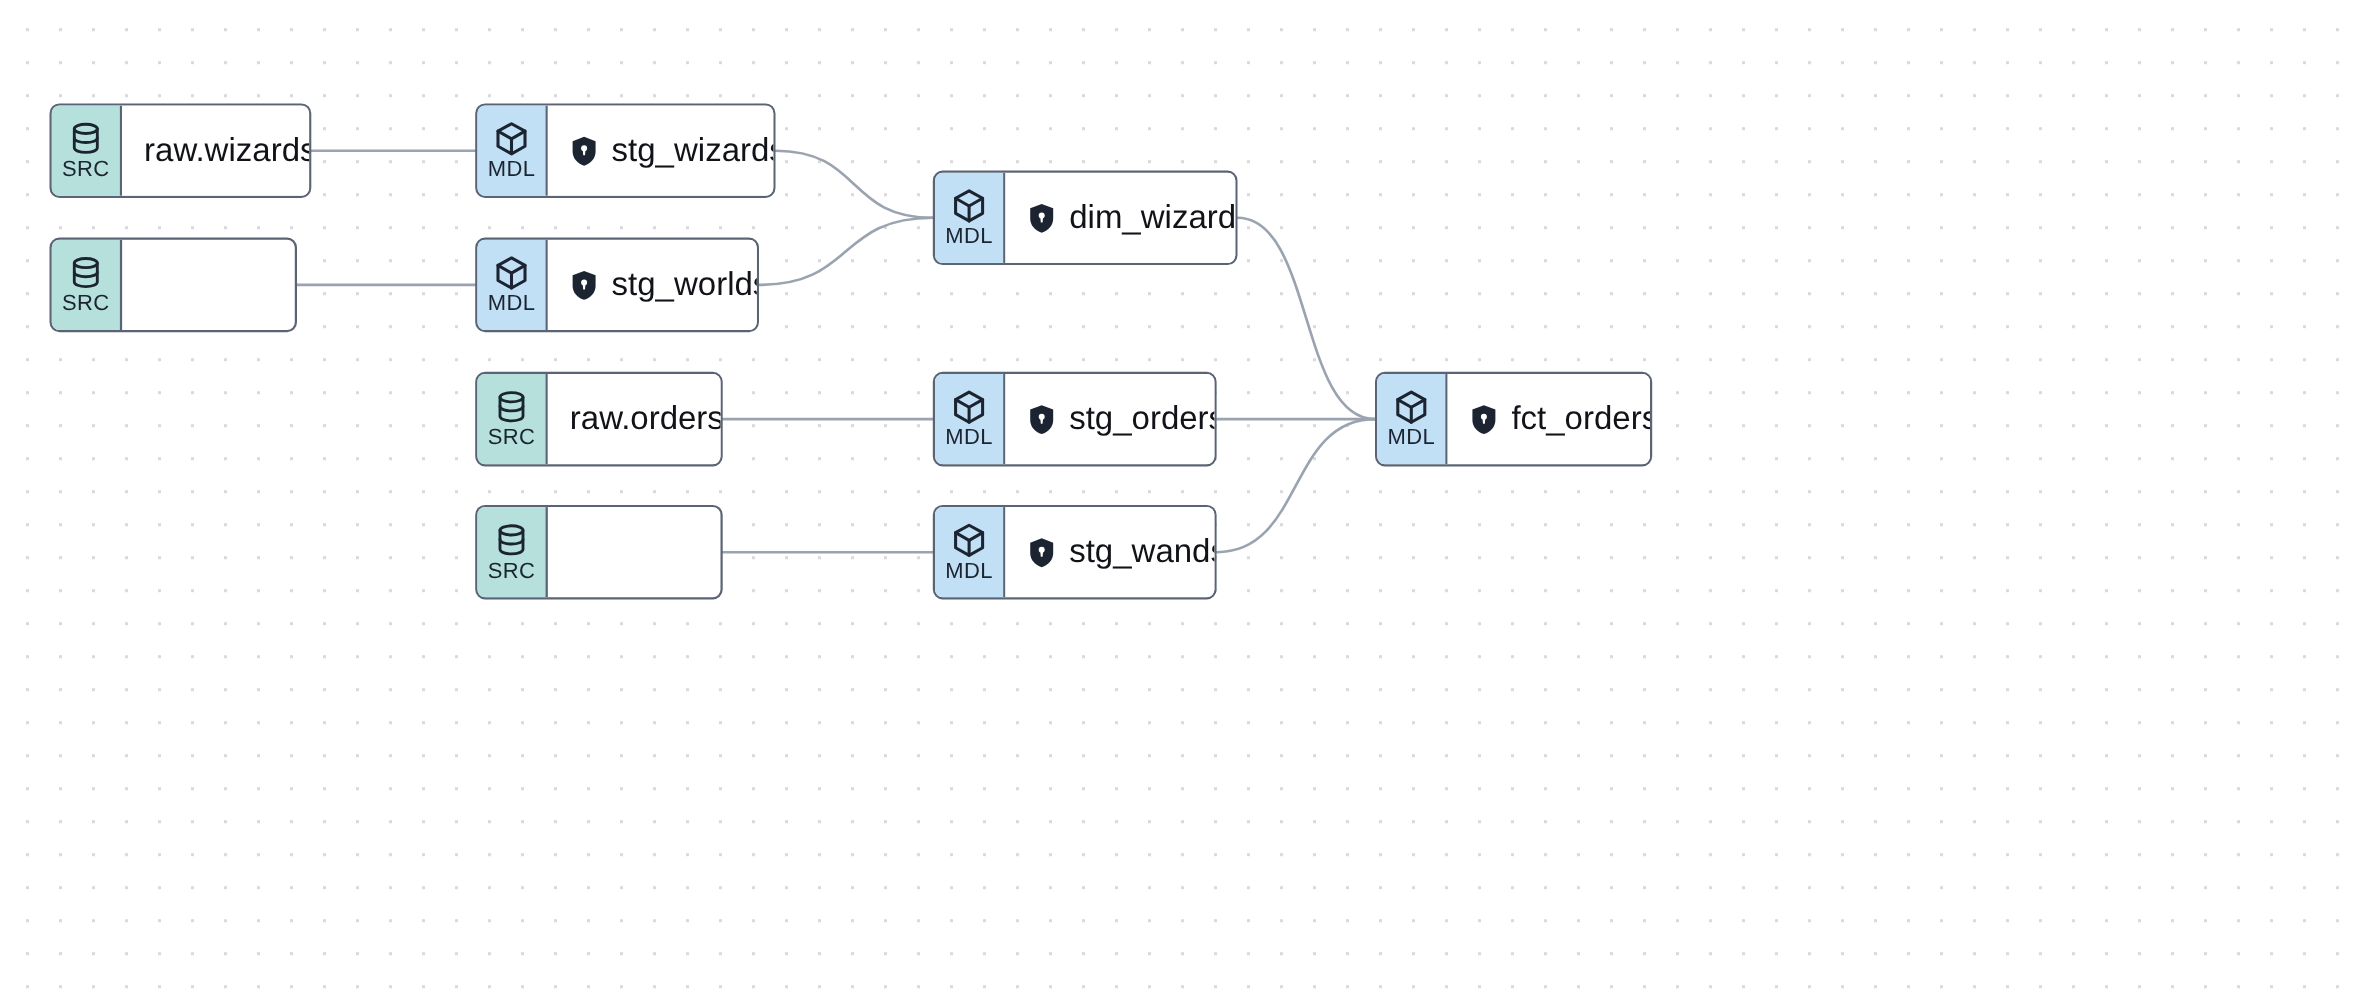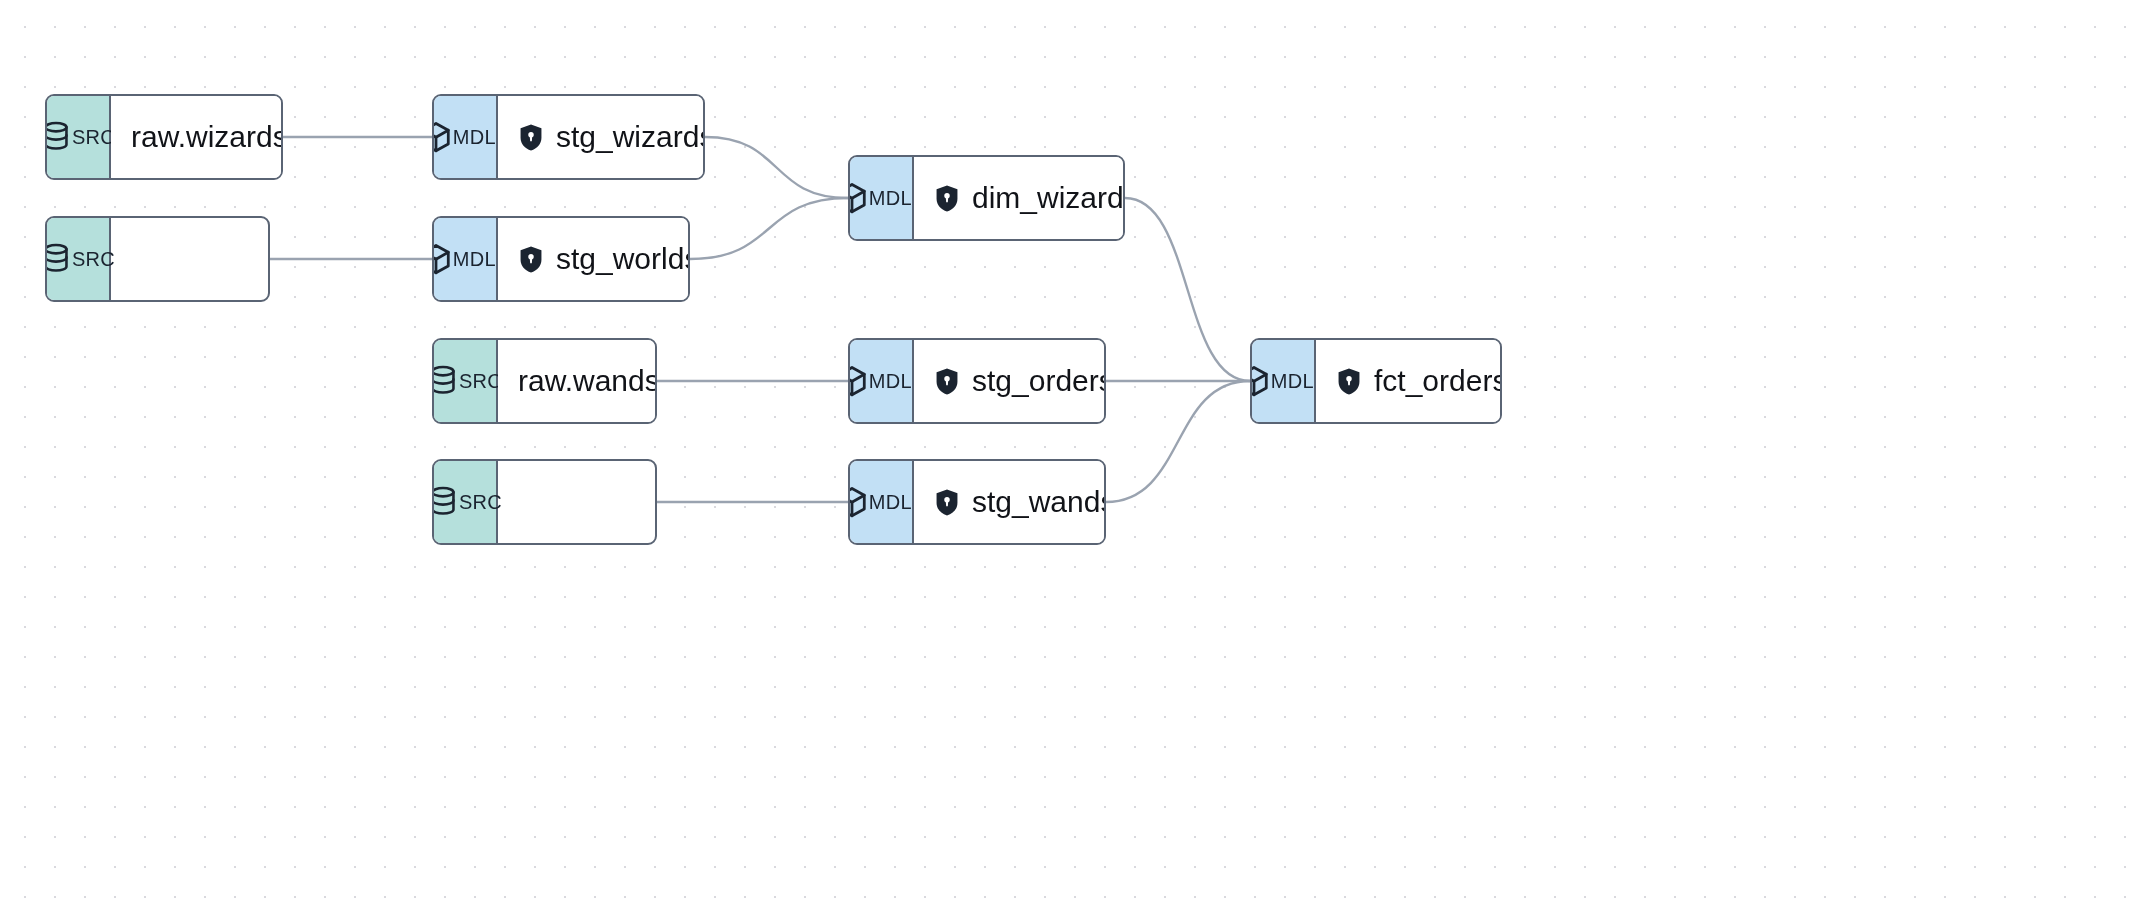--- a/index.html
+++ b/index.html
@@ -32,28 +32,28 @@
     height: 86px;
     border: 2px solid #5a6474;
     border-radius: 9px;
     background: #ffffff;
     overflow: hidden;
   }
   .badge {
     width: 64px;
     flex: 0 0 64px;
     display: flex;
-    flex-direction: row;
+    flex-direction: column;
     align-items: center;
     justify-content: center;
     gap: 1px;
     border-right: 2px solid #5a6474;
   }
   .badge-src { background: #b5e0dc; }
-  .badge-mdl { background: #c2e0f5; justify-content: flex-end; }
+  .badge-mdl { background: #c2e0f5; }
   .badge-icon {
     display: block;
     line-height: 0;
   }
   .badge-text {
     font-size: 20px;
     color: #1b2430;
     letter-spacing: 0.3px;
     line-height: 1;
   }
@@ -122,21 +122,21 @@
       <div class="node" style="left: 432px; top: 338px; width: 225px;">
         <div class="badge badge-src">
           <span class="badge-icon"><svg width="30" height="32" viewBox="0 0 24 26" fill="none" stroke="#1b2430" stroke-width="2.1" stroke-linecap="round" stroke-linejoin="round">
               <ellipse cx="12" cy="5" rx="8.5" ry="3.4"></ellipse>
               <path d="M3.5 5v14c0 1.9 3.8 3.4 8.5 3.4s8.5-1.5 8.5-3.4V5"></path>
               <path d="M3.5 11.7c0 1.9 3.8 3.4 8.5 3.4s8.5-1.5 8.5-3.4"></path>
             </svg></span>
           <span class="badge-text">SRC</span>
         </div>
         <div class="node-body">
-          <span class="node-label">raw.wands</span>
+          <span class="node-label">raw.orders</span>
         </div>
       </div>
       <div class="node" style="left: 432px; top: 459px; width: 225px;">
         <div class="badge badge-src">
           <span class="badge-icon"><svg width="30" height="32" viewBox="0 0 24 26" fill="none" stroke="#1b2430" stroke-width="2.1" stroke-linecap="round" stroke-linejoin="round">
               <ellipse cx="12" cy="5" rx="8.5" ry="3.4"></ellipse>
               <path d="M3.5 5v14c0 1.9 3.8 3.4 8.5 3.4s8.5-1.5 8.5-3.4V5"></path>
               <path d="M3.5 11.7c0 1.9 3.8 3.4 8.5 3.4s8.5-1.5 8.5-3.4"></path>
             </svg></span>
           <span class="badge-text">SRC</span>

